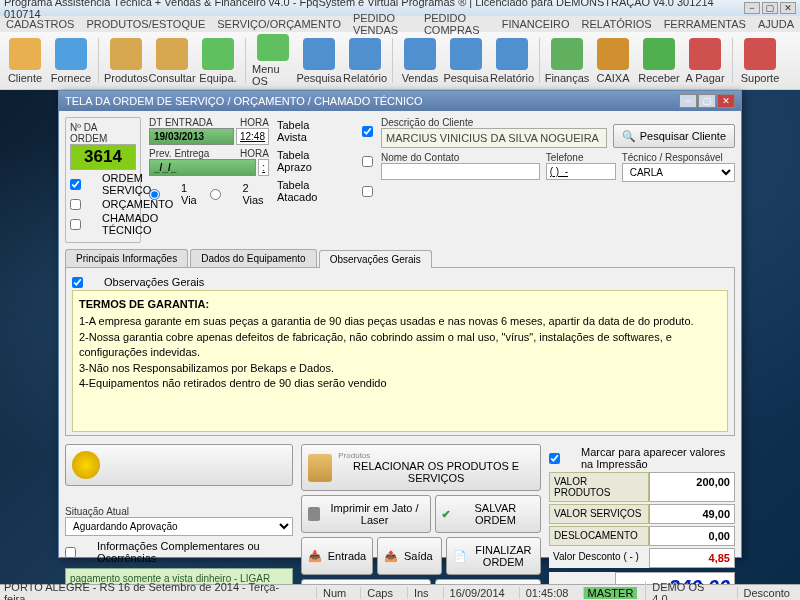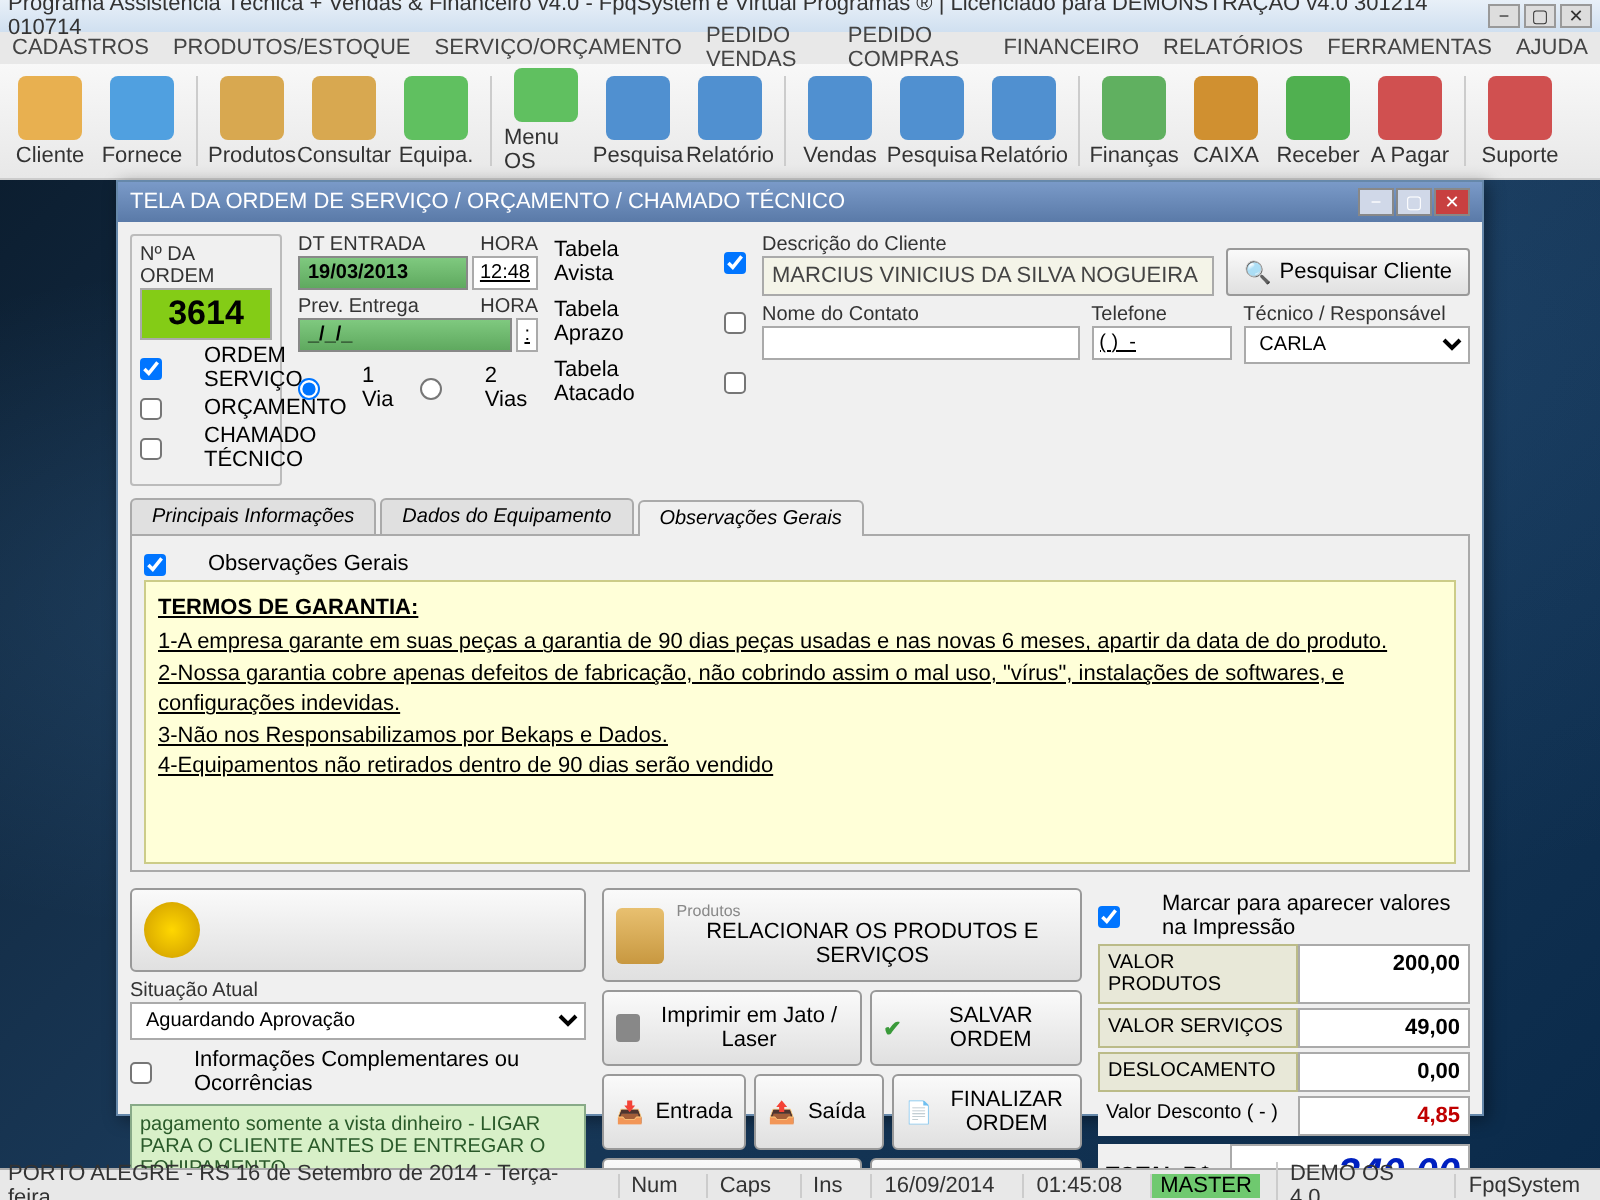--- a/index.html
+++ b/index.html
@@ -27,34 +27,34 @@
 .order-num { width: 76px; }
 .order-num-val { font-size: 17px; font-weight: bold; text-align: center; background: #84cc16; border: 1px solid #aaa; padding: 2px; }
 .date-box { background: linear-gradient(#7fc97f,#5fa95f); color: #000; padding: 2px 4px; border: 1px solid #888; font-size: 10px; font-weight: bold; }
 .chk-row { display: flex; align-items: center; gap: 21px; font-size: 10px; margin: 2px 0; }
 .chk-row input { width: 11px; height: 11px; }
 .client-box { flex: 1; }
 .client-name { background: #f4f4e8; border: 1px solid #aaa; padding: 3px 4px; font-size: 11px; color: #444; }
 .btn { background: linear-gradient(#fafafa,#e0e0e0); border: 1px solid #999; padding: 3px 8px; cursor: pointer; border-radius: 2px; font-size: 10px; display: inline-flex; align-items: center; gap: 4px; }
 .input-txt { background: #fff; border: 1px solid #aaa; padding: 2px 3px; font-size: 10px; text-decoration: underline; }
 .select { background: #fff; border: 1px solid #aaa; padding: 2px 3px; font-size: 10px; width: 100%; }
-.tabs { display: flex; border-bottom: 1px solid #aaa; margin-top: 4px; font-style: italic; }
+.tabs { display: flex; border-bottom: 1px solid #aaa; margin-top: 4px; }
 .tab { padding: 3px 10px; background: #e0e0e0; border: 1px solid #aaa; border-bottom: none; margin-right: 2px; font-size: 10px; cursor: pointer; border-radius: 3px 3px 0 0; }
 .tab.active { background: #f0f0f0; position: relative; top: 1px; }
 .tab-content { border: 1px solid #aaa; border-top: none; padding: 6px; background: #f0f0f0; height: 168px; }
-.obs-box { background: #ffffd8; border: 1px solid #cc8; padding: 6px; height: 142px; font-size: 10px; line-height: 1.4; overflow: hidden; text-decoration: underline; }
+.obs-box { background: #ffffd8; border: 1px solid #cc8; padding: 6px; height: 142px; font-size: 10px; line-height: 1.4; overflow: hidden; }
 .obs-title { font-weight: bold; margin-bottom: 2px; }
 .bottom-area { display: flex; gap: 8px; margin-top: 8px; }
 .left-col { width: 228px; }
 .mid-col { width: 240px; }
 .right-col { flex: 1; }
 .big-btn { width: 100%; padding: 6px; background: linear-gradient(#fafafa,#e0e0e0); border: 1px solid #999; border-radius: 3px; display: flex; align-items: center; gap: 6px; font-size: 10px; margin-bottom: 4px; cursor: pointer; }
 .btn-row { display: flex; gap: 4px; margin-bottom: 4px; }
 .btn-row .big-btn { flex: 1; margin-bottom: 0; }
-.situacao { margin-top: 4px; }
+.situacao { margin-top: 20px; }
 .note-box { background: #d8f0c8; border: 1px solid #8a8; padding: 4px; font-size: 10px; color: #2a5a2a; margin-top: 4px; }
 .val-table { width: 100%; }
 .val-row { display: flex; margin-bottom: 2px; }
 .val-lbl { flex: 1; background: #e8e8d8; border: 1px solid #bb8; padding: 3px 4px; font-size: 10px; }
 .val-amt { width: 86px; background: #fff; border: 1px solid #aaa; padding: 3px 4px; text-align: right; font-size: 11px; font-weight: bold; }
 .val-amt.red { color: #c00000; }
 .total-row .val-lbl { font-weight: bold; font-size: 11px; }
 .total-row .val-amt { font-size: 20px; color: #0020c0; font-weight: bold; font-style: italic; width: 120px; }
 .statusbar { position: absolute; bottom: 0; left: 0; right: 0; height: 16px; background: #e8e8e8; border-top: 1px solid #aaa; display: flex; align-items: center; font-size: 10px; color: #333; padding: 0 4px; gap: 8px; }
 .sb-cell { border-left: 1px solid #ccc; padding: 0 6px; }
@@ -381,16 +381,16 @@
   <div class="statusbar">
     <span>PORTO ALEGRE - RS 16 de Setembro de 2014 - Terça-feira</span>
     <span style="flex:1"></span>
     <span class="sb-cell">Num</span>
     <span class="sb-cell">Caps</span>
     <span class="sb-cell">Ins</span>
     <span class="sb-cell">16/09/2014</span>
     <span class="sb-cell">01:45:08</span>
     <span class="sb-cell sb-master">MASTER</span>
     <span class="sb-cell">DEMO OS 4.0</span>
-    <span class="sb-cell">FpqSystem</span>
+    <span class="sb-cell">Desconto</span>
   </div>
 
 </div>
 
 </body></html>

